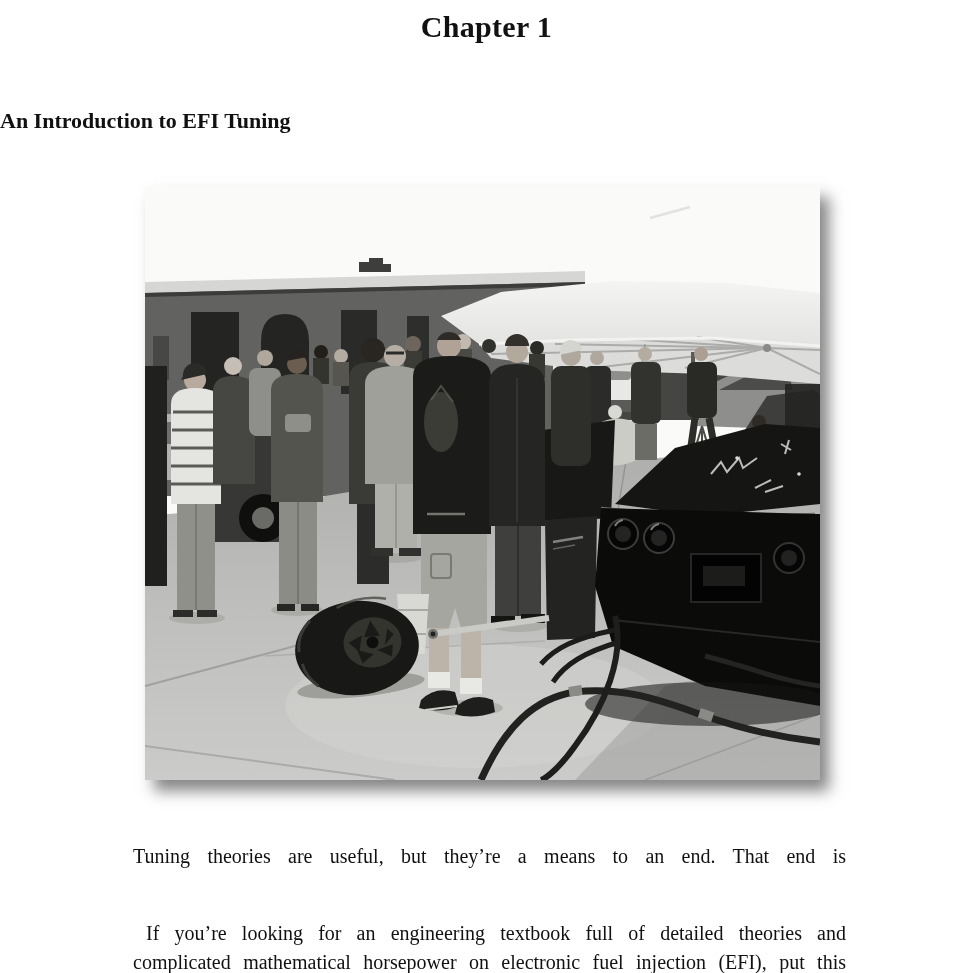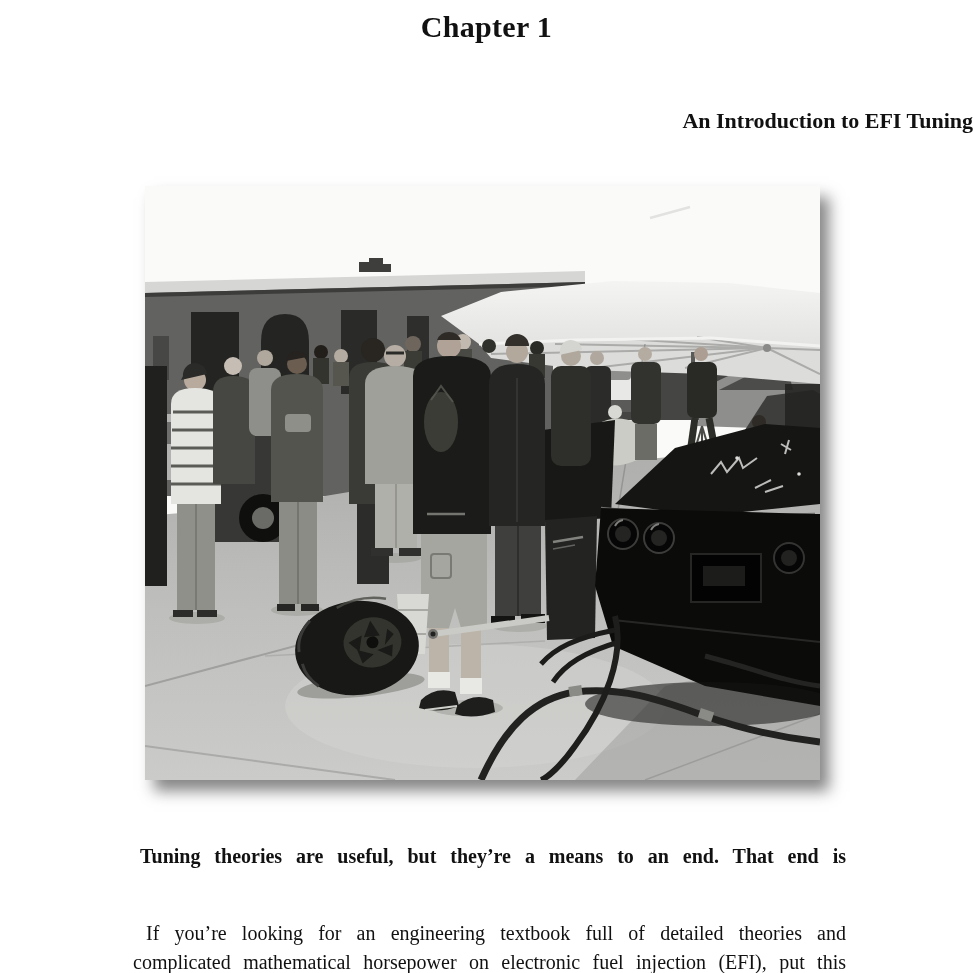--- a/index.html
+++ b/index.html
@@ -28,21 +28,21 @@
     font-size: 30px;
     font-weight: bold;
     letter-spacing: 0.3px;
   }
   .section-title {
     position: absolute;
     top: 108px;
     left: 0;
     width: 100%;
     margin: 0;
-    text-align: right;
+    text-align: left;
     font-size: 22px;
     font-weight: bold;
   }
   .photo-frame {
     position: absolute;
     left: 145px;
     top: 186px;
     width: 675px;
     height: 594px;
     margin: 0;
@@ -52,21 +52,21 @@
   .photo-frame svg { display: block; }
   .text-block {
     position: absolute;
     left: 133px;
     top: 842px;
     width: 713px;
     font-size: 20px;
     line-height: 29px;
   }
   .para { margin: 0; }
-  .para.lead { font-weight: bold; margin-left: 7px; }
+  .para.lead { font-weight: normal; }
   .line {
     display: block;
     text-align: justify;
     text-align-last: justify;
     text-justify: inter-word;
     white-space: normal;
   }
   .line.last { text-align-last: left; }
   .line.indent { padding-left: 13px; margin-top: 48px; }
 </style>

